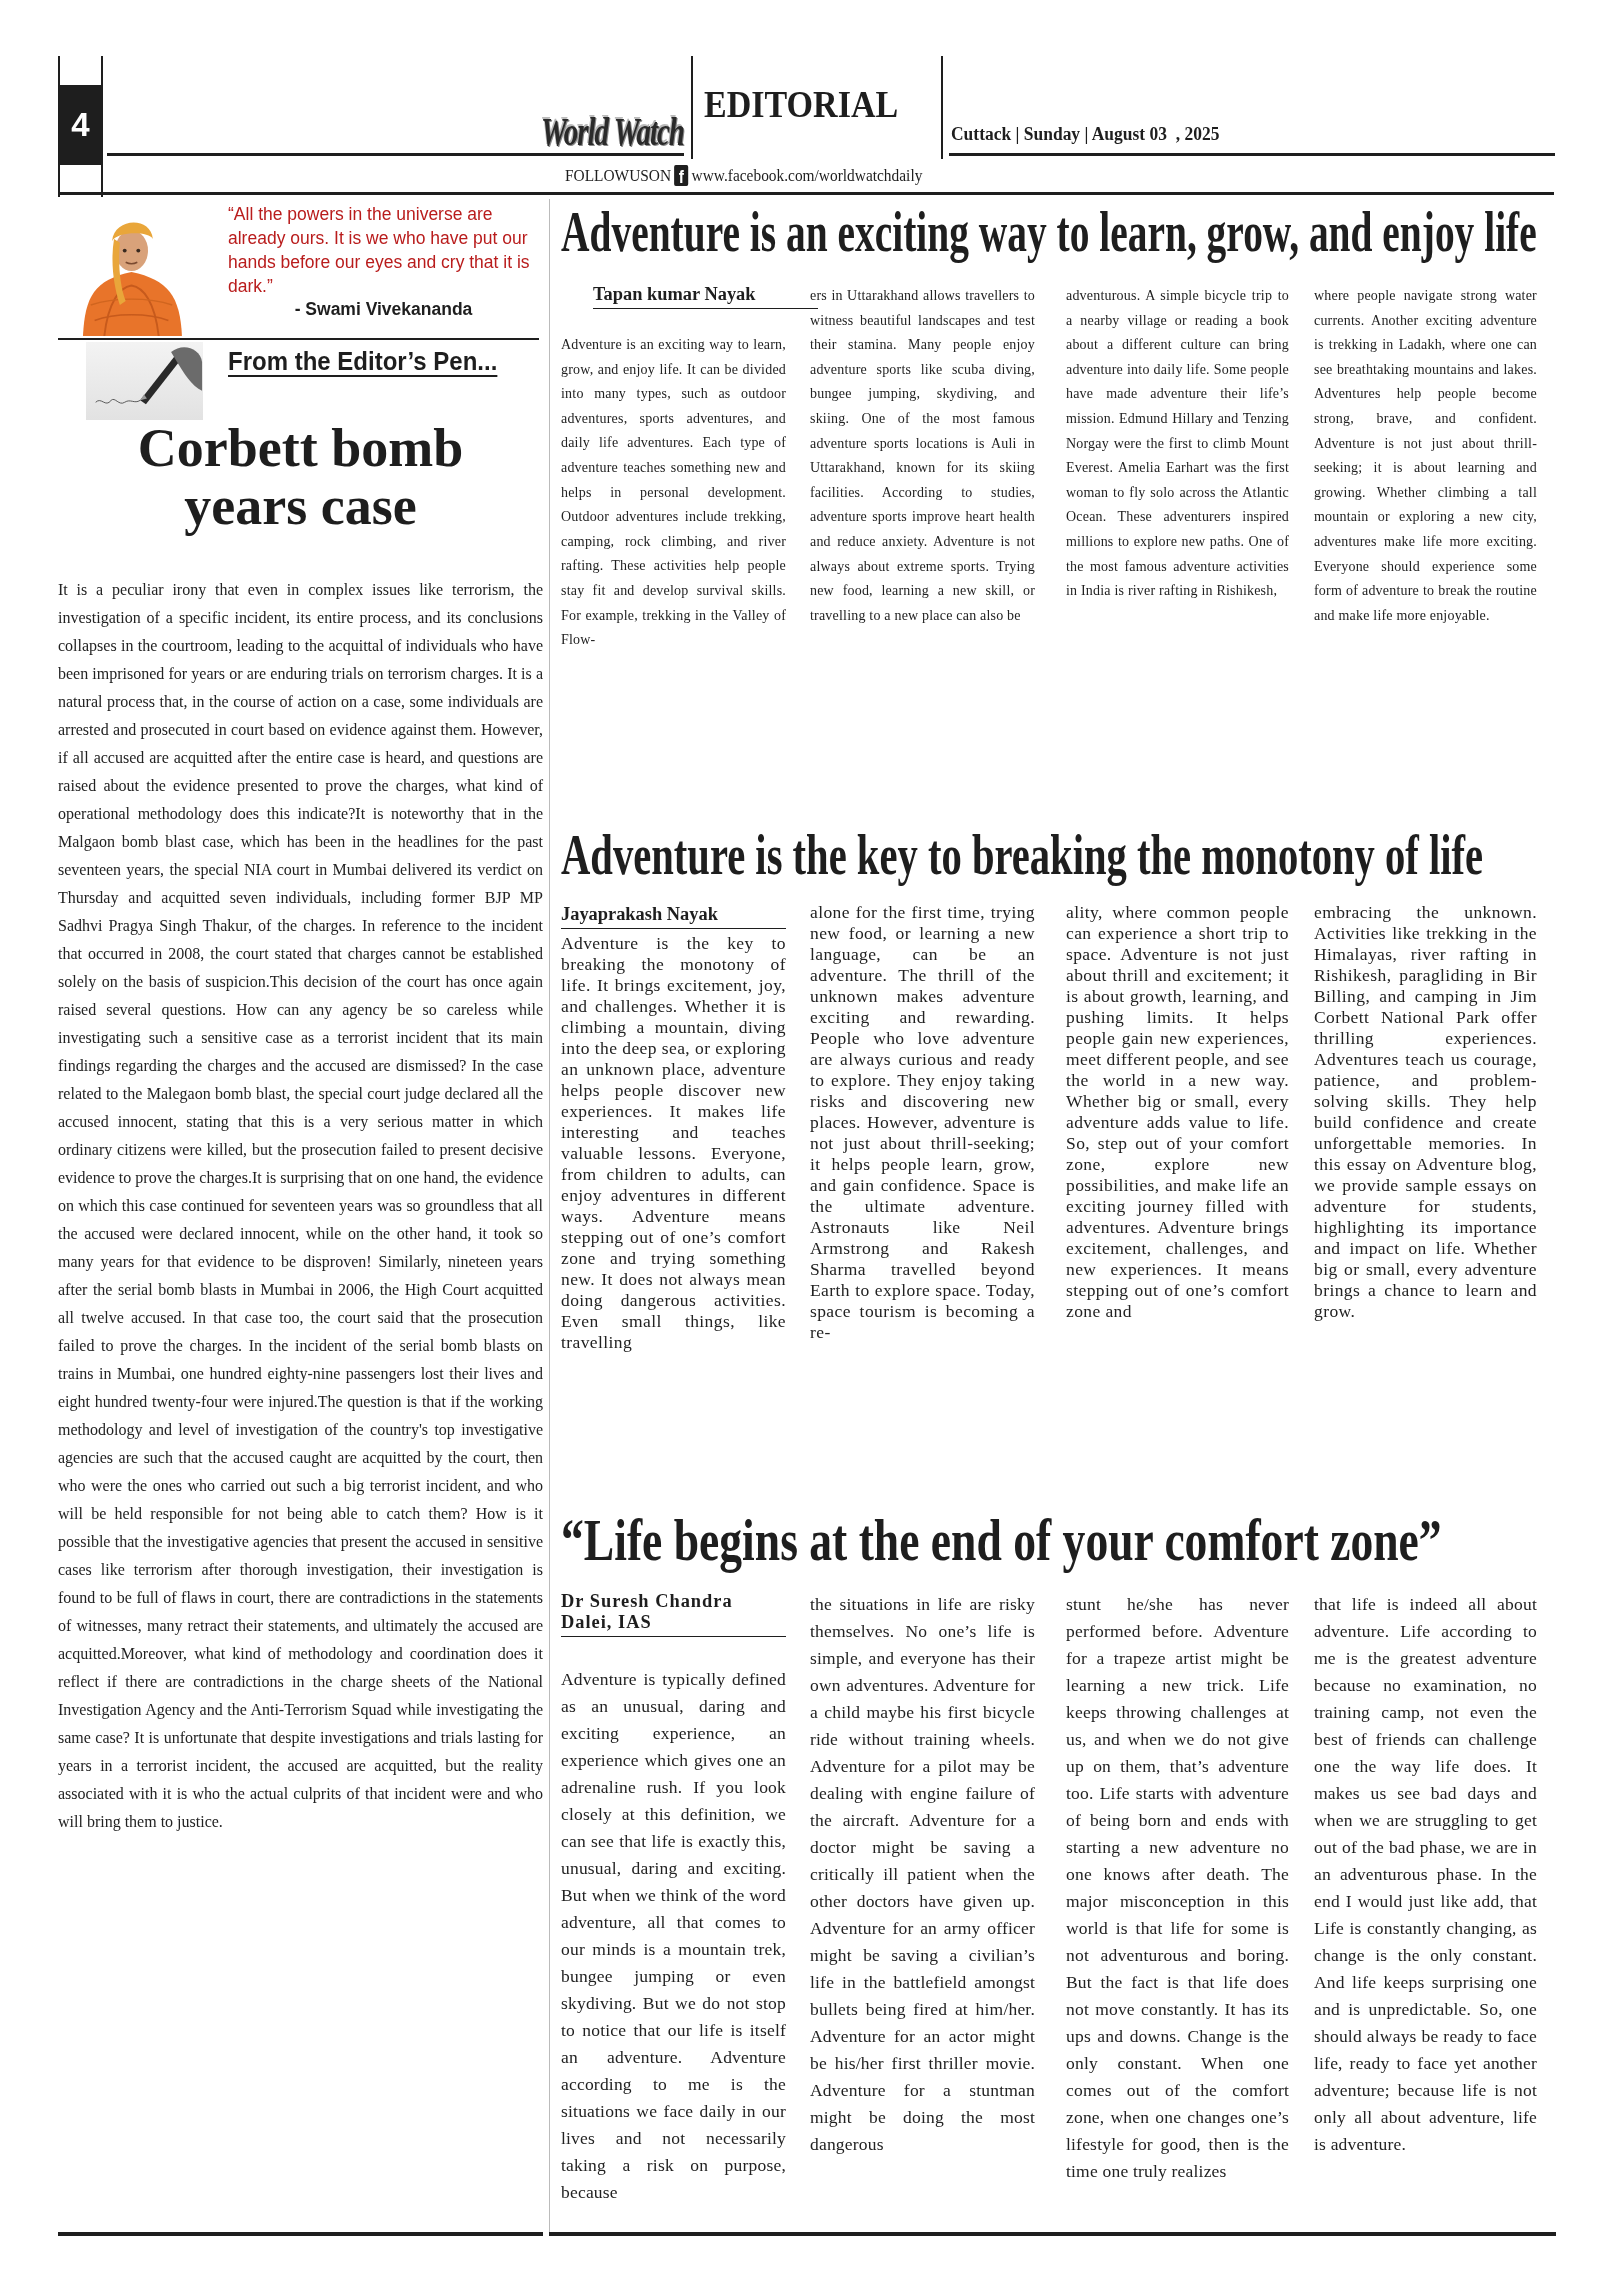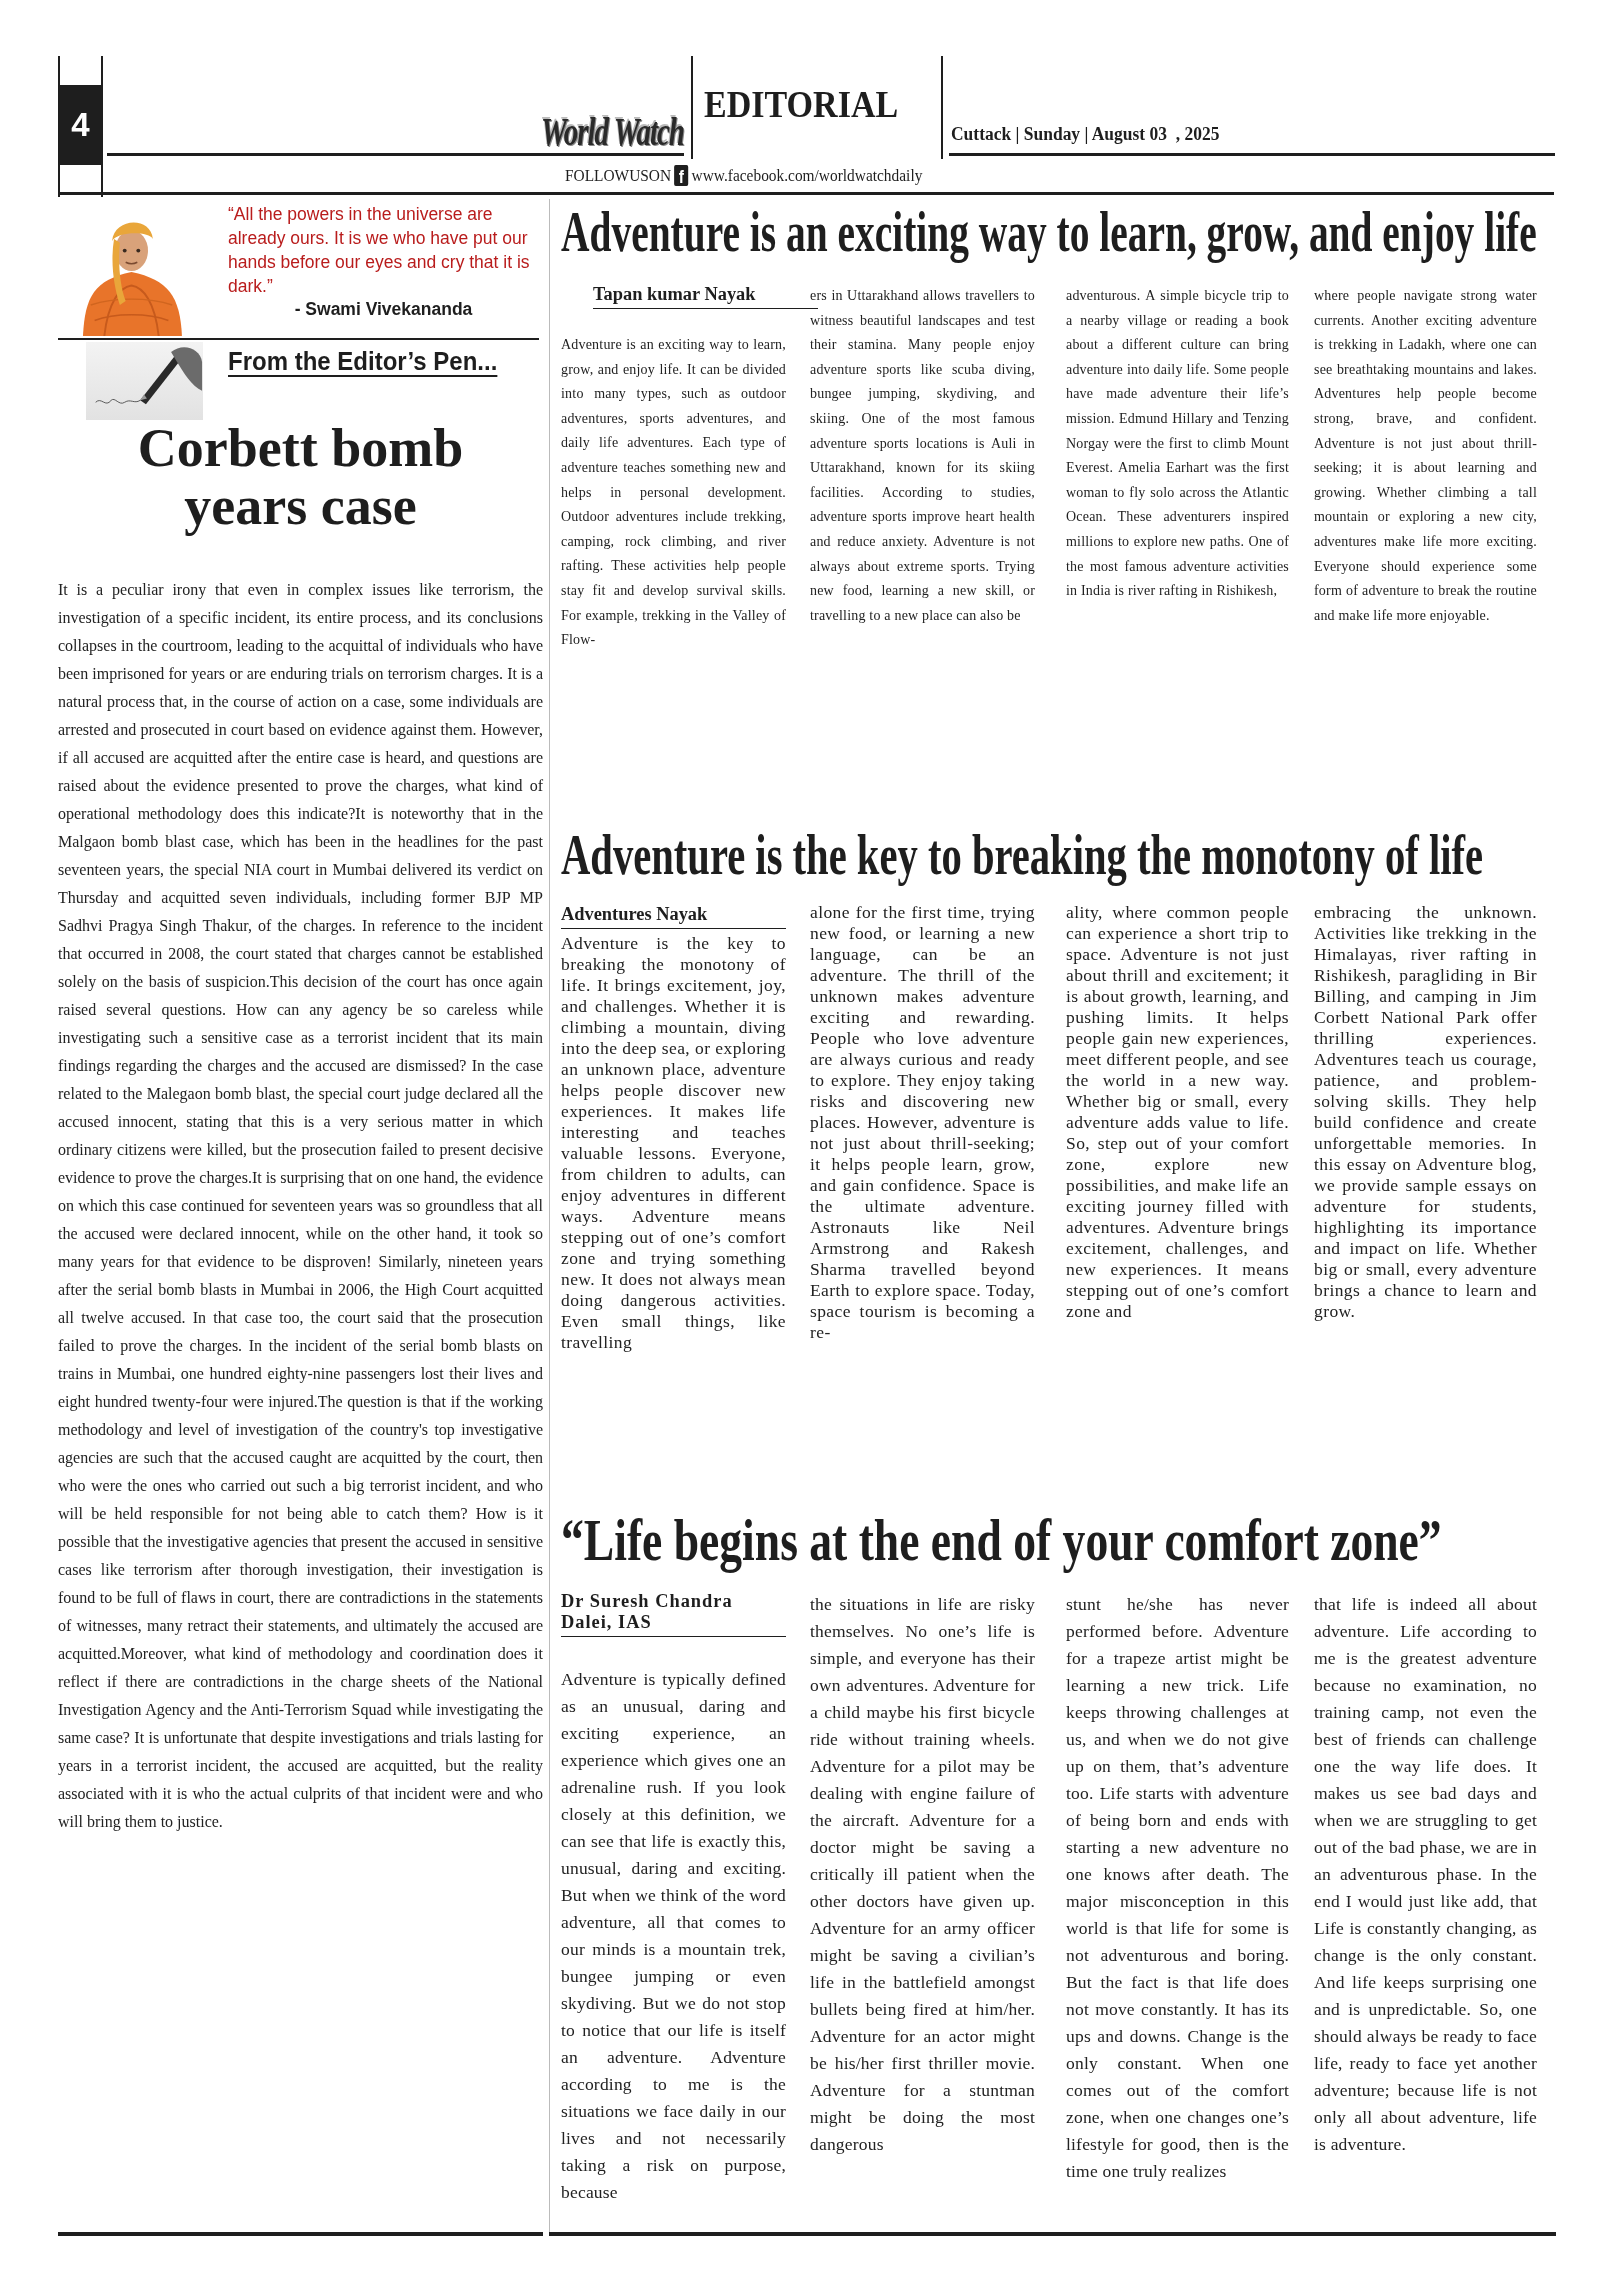--- a/index.html
+++ b/index.html
@@ -98,21 +98,21 @@
 <div class="abs vline" style="left:549px;top:199px;height:2033px;width:1px;background:#bbb;"></div>
 
 <div class="abs article-headline" style="left:561px;top:200px;font-size:58px;line-height:64px;transform:scaleX(0.68);">Adventure is an exciting way to learn, grow, and enjoy life</div>
 <div class="abs byline" style="left:561px;top:284px;width:225px;margin-left:32px;">Tapan kumar Nayak</div>
 <div class="abs body-col acol" style="left:561px;top:333px;width:225px;">Adventure is an exciting way to learn, grow, and enjoy life. It can be divided into many types, such as outdoor adventures, sports adventures, and daily life adventures. Each type of adventure teaches something new and helps in personal development. Outdoor adventures include trekking, camping, rock climbing, and river rafting. These activities help people stay fit and develop survival skills. For example, trekking in the Valley of Flow-</div>
 <div class="abs body-col acol" style="left:810px;top:284px;width:225px;">ers in Uttarakhand allows travellers to witness beautiful landscapes and test their stamina. Many people enjoy adventure sports like scuba diving, bungee jumping, skydiving, and skiing. One of the most famous adventure sports locations is Auli in Uttarakhand, known for its skiing facilities. According to studies, adventure sports improve heart health and reduce anxiety. Adventure is not always about extreme sports. Trying new food, learning a new skill, or travelling to a new place can also be</div>
 <div class="abs body-col acol" style="left:1066px;top:284px;width:223px;">adventurous. A simple bicycle trip to a nearby village or reading a book about a different culture can bring adventure into daily life. Some people have made adventure their life’s mission. Edmund Hillary and Tenzing Norgay were the first to climb Mount Everest. Amelia Earhart was the first woman to fly solo across the Atlantic Ocean. These adventurers inspired millions to explore new paths. One of the most famous adventure activities in India is river rafting in Rishikesh,</div>
 <div class="abs body-col acol" style="left:1314px;top:284px;width:223px;">where people navigate strong water currents. Another exciting adventure is trekking in Ladakh, where one can see breathtaking mountains and lakes. Adventures help people become strong, brave, and confident. Adventure is not just about thrill-seeking; it is about learning and growing. Whether climbing a tall mountain or exploring a new city, adventures make life more exciting. Everyone should experience some form of adventure to break the routine and make life more enjoyable.</div>
 
 <div class="abs article-headline" style="left:561px;top:823px;font-size:58px;line-height:64px;transform:scaleX(0.7);">Adventure is the key to breaking the monotony of life</div>
-<div class="abs byline" style="left:561px;top:904px;width:225px;">Adventures Nayak</div>
+<div class="abs byline" style="left:561px;top:904px;width:225px;">Jayaprakash Nayak</div>
 <div class="abs body-col acol" style="left:561px;top:933px;width:225px;font-size:17.5px;line-height:21px;letter-spacing:0.4px;">Adventure is the key to breaking the monotony of life. It brings excitement, joy, and challenges. Whether it is climbing a mountain, diving into the deep sea, or exploring an unknown place, adventure helps people discover new experiences. It makes life interesting and teaches valuable lessons. Everyone, from children to adults, can enjoy adventures in different ways. Adventure means stepping out of one’s comfort zone and trying something new. It does not always mean doing dangerous activities. Even small things, like travelling</div>
 <div class="abs body-col acol" style="left:810px;top:902px;width:225px;font-size:17.5px;line-height:21px;letter-spacing:0.4px;">alone for the first time, trying new food, or learning a new language, can be an adventure. The thrill of the unknown makes adventure exciting and rewarding. People who love adventure are always curious and ready to explore. They enjoy taking risks and discovering new places. However, adventure is not just about thrill-seeking; it helps people learn, grow, and gain confidence. Space is the ultimate adventure. Astronauts like Neil Armstrong and Rakesh Sharma travelled beyond Earth to explore space. Today, space tourism is becoming a re-</div>
 <div class="abs body-col acol" style="left:1066px;top:902px;width:223px;font-size:17.5px;line-height:21px;letter-spacing:0.4px;">ality, where common people can experience a short trip to space. Adventure is not just about thrill and excitement; it is about growth, learning, and pushing limits. It helps people gain new experiences, meet different people, and see the world in a new way. Whether big or small, every adventure adds value to life. So, step out of your comfort zone, explore new possibilities, and make life an exciting journey filled with adventures. Adventure brings excitement, challenges, and new experiences. It means stepping out of one’s comfort zone and</div>
 <div class="abs body-col acol" style="left:1314px;top:902px;width:223px;font-size:17.5px;line-height:21px;letter-spacing:0.4px;">embracing the unknown. Activities like trekking in the Himalayas, river rafting in Rishikesh, paragliding in Bir Billing, and camping in Jim Corbett National Park offer thrilling experiences. Adventures teach us courage, patience, and problem-solving skills. They help build confidence and create unforgettable memories. In this essay on Adventure blog, we provide sample essays on adventure for students, highlighting its importance and impact on life. Whether big or small, every adventure brings a chance to learn and grow.</div>
 
 <div class="abs article-headline" style="left:561px;top:1506px;font-size:60px;line-height:68px;transform:scaleX(0.76);">“Life begins at the end of your comfort zone”</div>
 <div class="abs byline" style="left:561px;top:1591px;width:225px;letter-spacing:1px;">Dr Suresh Chandra Dalei, IAS</div>
 <div class="abs body-col acol" style="left:561px;top:1666px;width:225px;font-size:17.5px;line-height:27px;">Adventure is typically defined as an unusual, daring and exciting experience, an experience which gives one an adrenaline rush. If you look closely at this definition, we can see that life is exactly this, unusual, daring and exciting. But when we think of the word adventure, all that comes to our minds is a mountain trek, bungee jumping or even skydiving. But we do not stop to notice that our life is itself an adventure. Adventure according to me is the situations we face daily in our lives and not necessarily taking a risk on purpose, because</div>
 <div class="abs body-col acol" style="left:810px;top:1591px;width:225px;font-size:17.5px;line-height:27px;">the situations in life are risky themselves. No one’s life is simple, and everyone has their own adventures. Adventure for a child maybe his first bicycle ride without training wheels. Adventure for a pilot may be dealing with engine failure of the aircraft. Adventure for a doctor might be saving a critically ill patient when the other doctors have given up. Adventure for an army officer might be saving a civilian’s life in the battlefield amongst bullets being fired at him/her. Adventure for an actor might be his/her first thriller movie. Adventure for a stuntman might be doing the most dangerous</div>
 <div class="abs body-col acol" style="left:1066px;top:1591px;width:223px;font-size:17.5px;line-height:27px;">stunt he/she has never performed before. Adventure for a trapeze artist might be learning a new trick. Life keeps throwing challenges at us, and when we do not give up on them, that’s adventure too. Life starts with adventure of being born and ends with starting a new adventure no one knows after death. The major misconception in this world is that life for some is not adventurous and boring. But the fact is that life does not move constantly. It has its ups and downs. Change is the only constant. When one comes out of the comfort zone, when one changes one’s lifestyle for good, then is the time one truly realizes</div>

